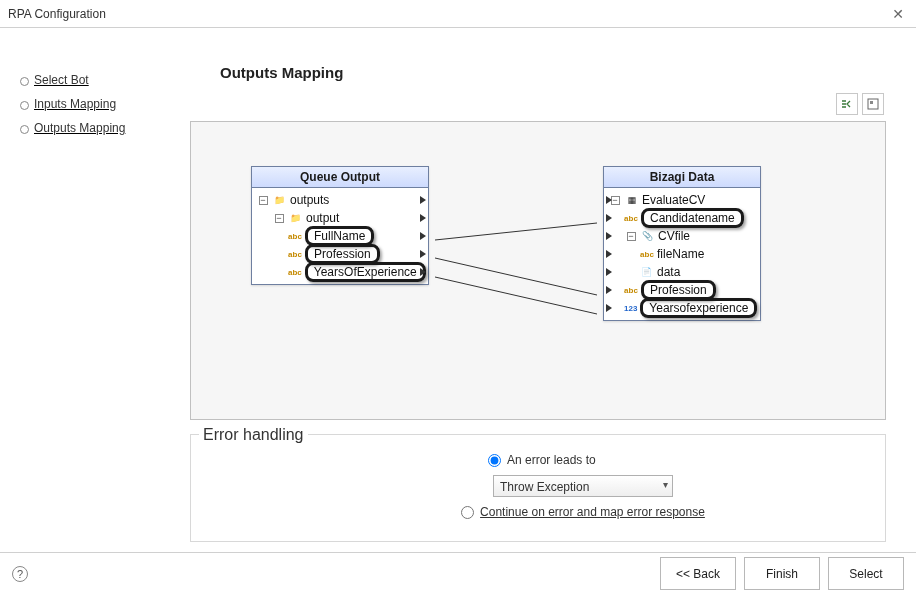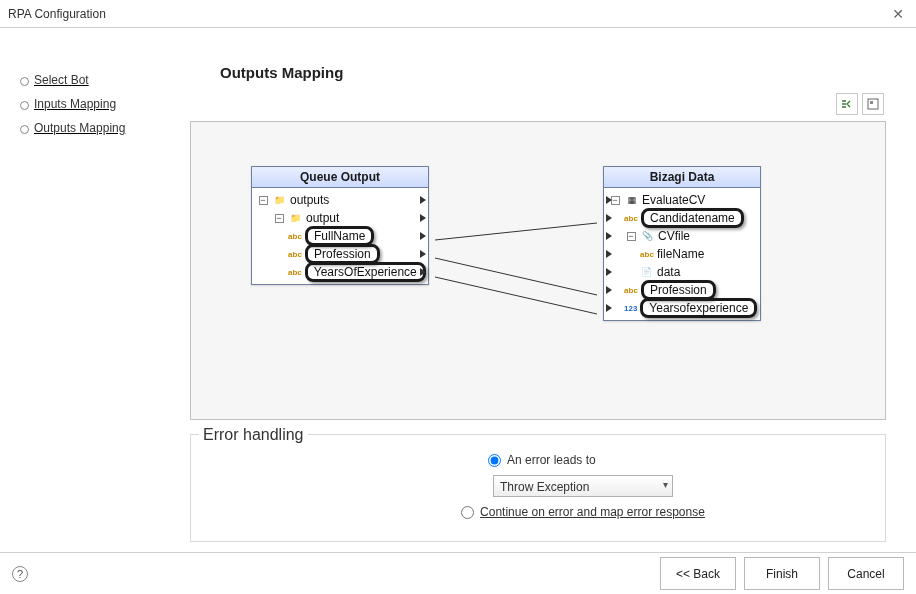--- a/index.html
+++ b/index.html
@@ -197,14 +197,14 @@
       </div>
     </div>
   </div>
 </div>
 
 <div class="footer">
   <div class="help-icon">?</div>
   <span class="spacer"></span>
   <button>&lt;&lt; Back</button>
   <button>Finish</button>
-  <button>Cancel</button>
+  <button>Select</button>
 </div>
 
 </body></html>

